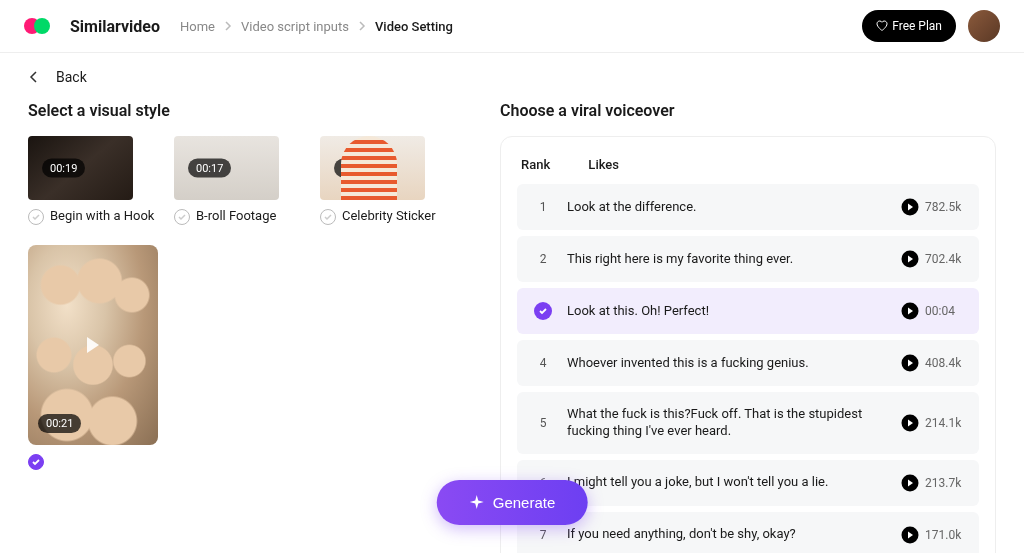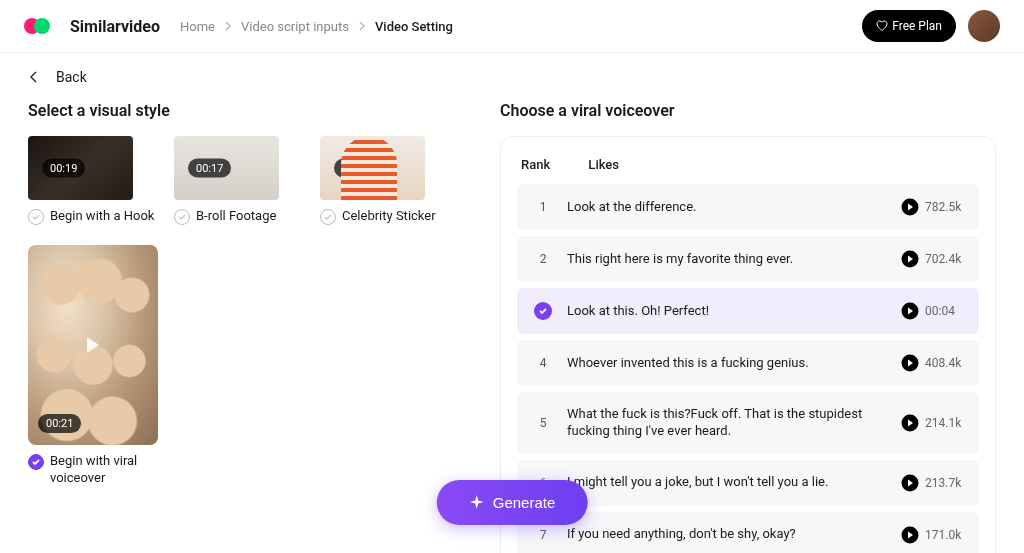--- a/index.html
+++ b/index.html
@@ -152,21 +152,20 @@
         <div class="faces"></div>
         <div class="play-icon"></div>
         <div class="dur-badge-bl">00:21</div>
       </div>
       <div class="style-label-row">
         <div class="radio selected">
             <svg viewBox="0 0 10 10">
               <path d="M2 5l2 2 4-4" stroke="#fff" fill="none" stroke-width="1.8"></path>
             </svg>
           </div>
-        <div class="style-label">Begin with viral voiceover</div>
       </div>
     </div>
   </div>
 
   <div class="right">
     <div class="section-title">Choose a viral voiceover</div>
     <div class="vo-panel">
       <div class="vo-header">
         <div class="rank">Rank</div>
         <div class="likes">Likes</div>

